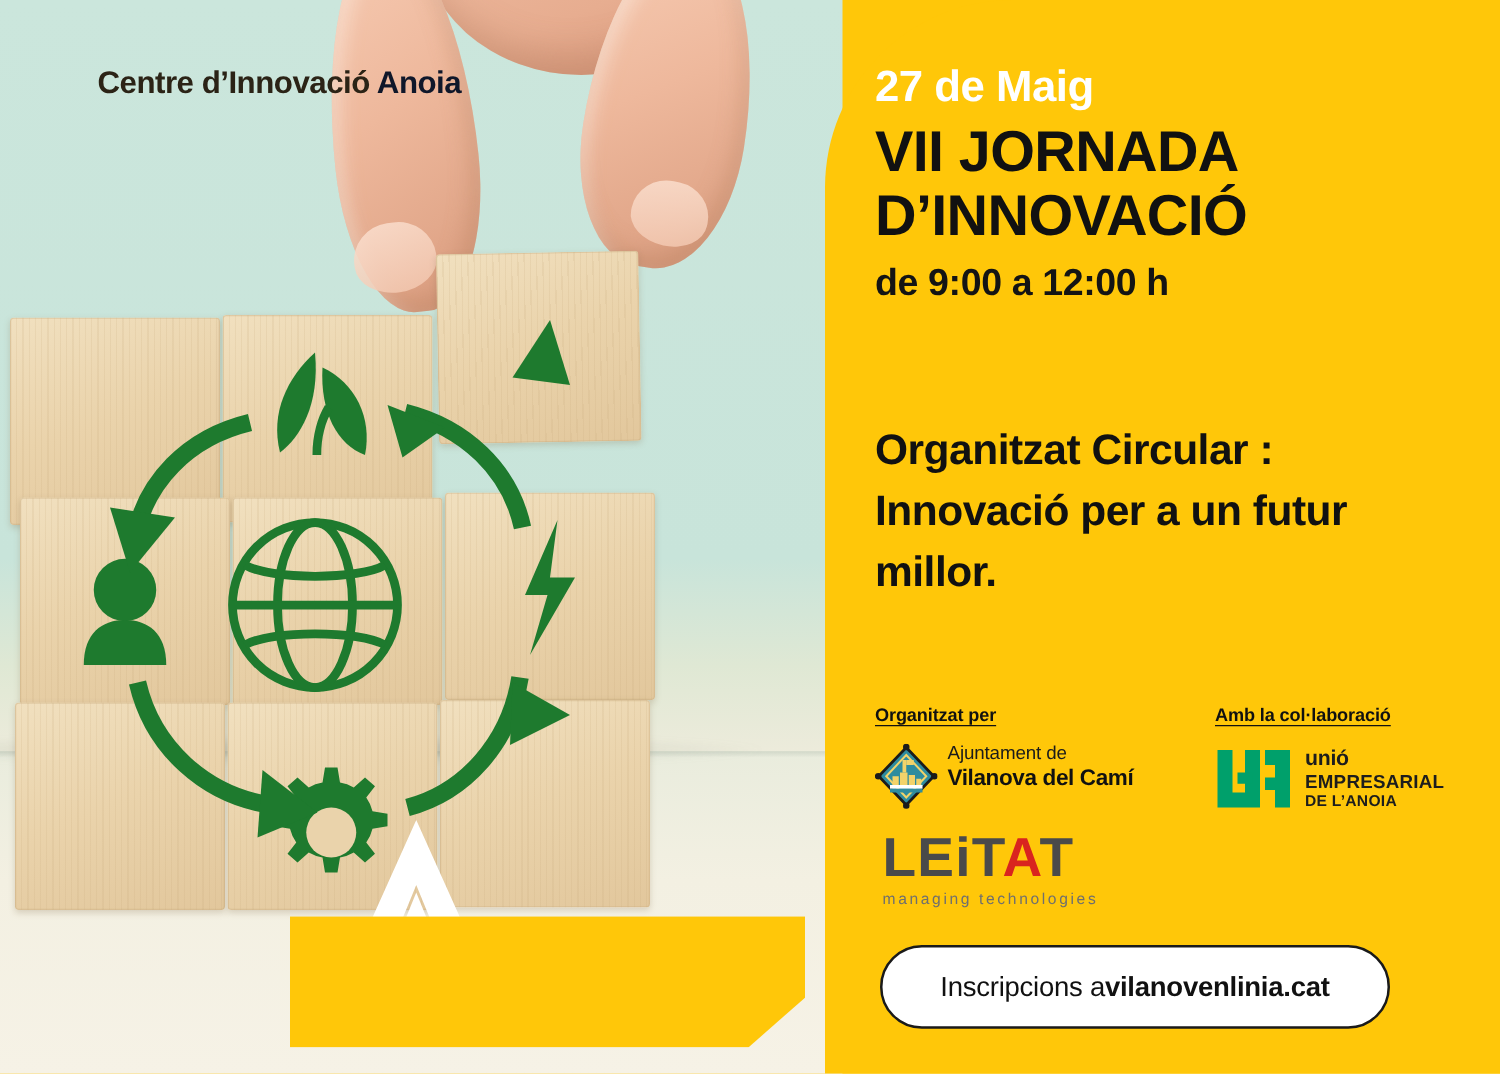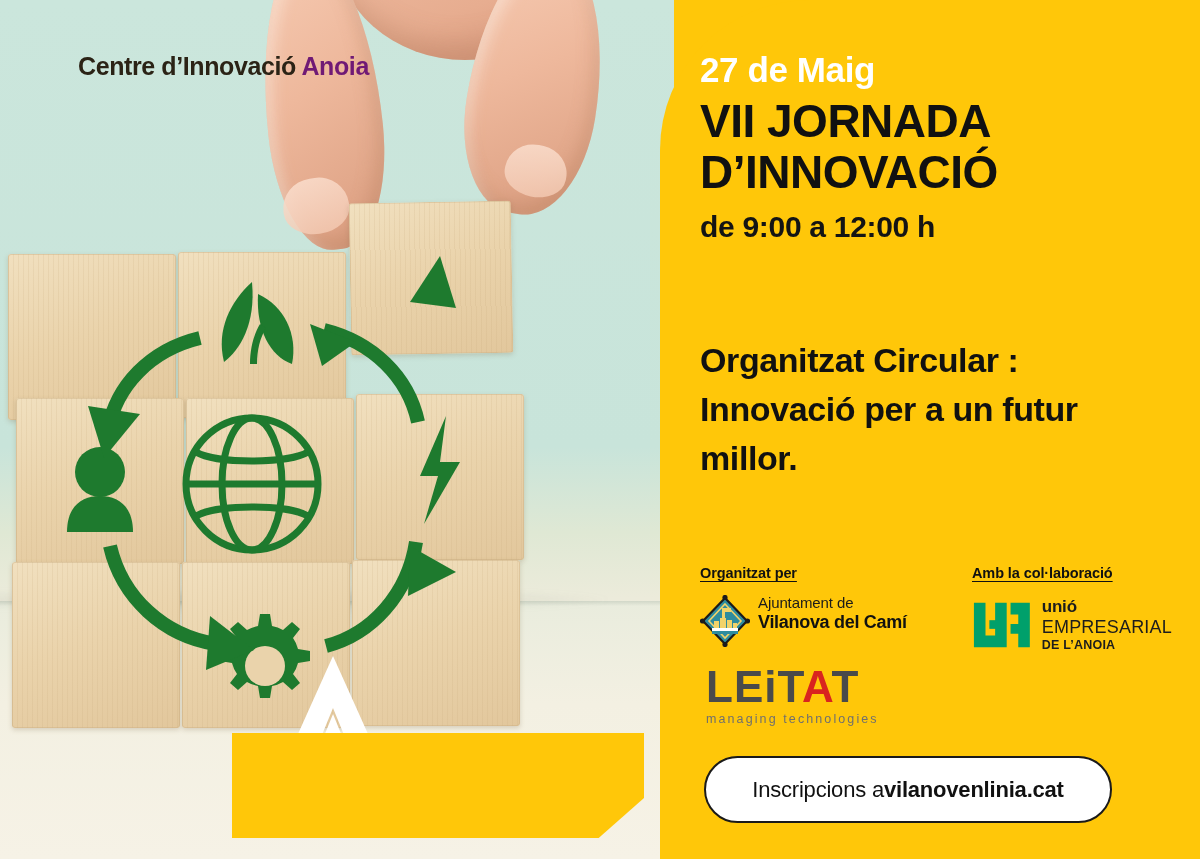--- a/index.html
+++ b/index.html
@@ -118,21 +118,21 @@
   .leitat-word{font-size:44px;font-weight:bold;letter-spacing:1px;line-height:1;}
   .leitat-word .dark{color:#4a4a4a;}
   .leitat-word .red{color:#d9241f;}
   .leitat-sub{
     font-size:12.5px;color:#6f6f6f;letter-spacing:2.1px;margin-top:3px;
   }
 
   .uea{display:flex;align-items:center;gap:10px;margin-top:16px;}
   .uea-text{line-height:1.16;color:#1d1d1d;}
   .uea-text .t1{font-size:17px;font-weight:bold;letter-spacing:-.2px;}
-  .uea-text .t2{font-size:18px;font-weight:normal;letter-spacing:.2px;}
+  .uea-text .t2{font-size:15px;font-weight:bold;letter-spacing:.2px;}
   .uea-text .t3{font-size:12.5px;font-weight:bold;letter-spacing:.2px;}
 
   .cta{
     position:absolute;left:44px;top:756px;width:404px;height:63px;
     background:#ffffff;border-radius:34px;border:2px solid #1a1a1a;
     display:flex;align-items:center;justify-content:center;
     font-size:22px;color:#111111;letter-spacing:-.2px;
   }
   .cta .bold{font-weight:bold;}
 
@@ -140,21 +140,21 @@
   .banner{
     position:absolute;left:232px;top:733px;width:412px;height:105px;
     background:#FFC709;
     clip-path:polygon(0 0,100% 0,100% 62%,89% 100%,0 100%);
   }
   .banner-text{
     position:absolute;left:78px;top:52px;font-size:25px;font-weight:bold;
     letter-spacing:-.4px;white-space:nowrap;
   }
   .banner-text .dark{color:#2b2316;}
-  .banner-text .white{color:#701a75;}
+  .banner-text .white{color:#0f172a;}
   .a-mark{
     position:absolute;left:268px;top:650px;width:130px;height:130px;
   }
 </style>
 </head>
 <body>
 
 <div class="poster">
 
   <div class="photo">

